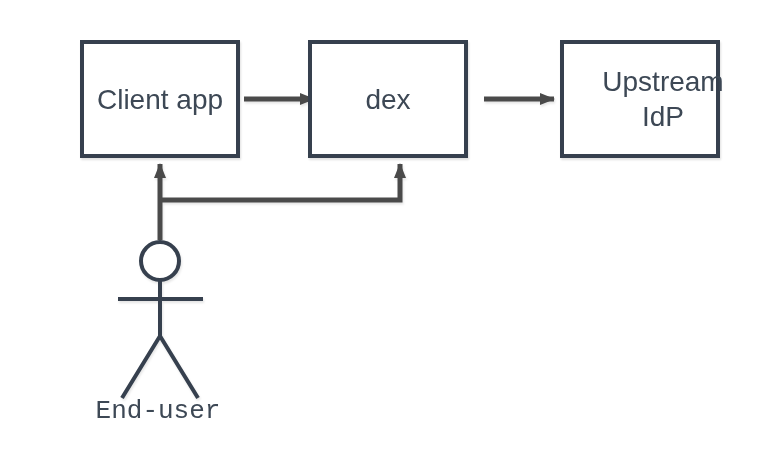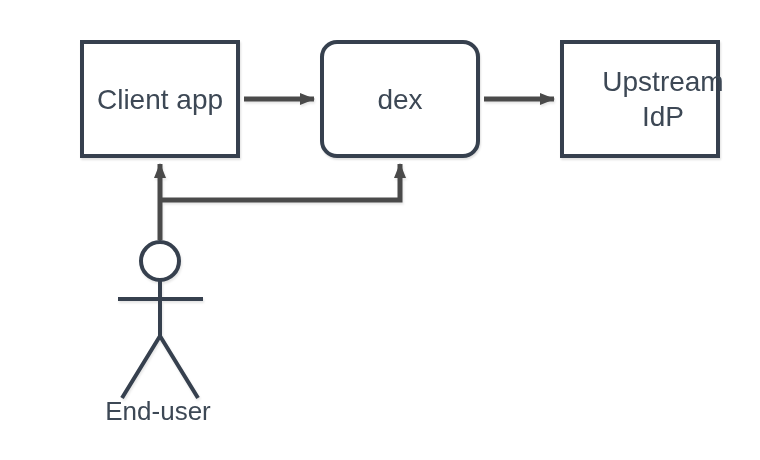--- a/index.html
+++ b/index.html
@@ -31,21 +31,21 @@
     display: flex;
     align-items: center;
     justify-content: center;
     text-align: center;
     color: var(--text);
     font-size: 28px;
     line-height: 35px;
     box-shadow: 1px 2px 2px rgba(0,0,0,0.12);
   }
   .node-client-app  { left: 80px; }
-  .node-dex         { left: 320px; border-radius: 17px; }
+  .node-dex         { left: 308px; }
   .node-upstream    { left: 560px; padding-left: 46px; }
   .node-label { padding: 0 2px; }
   svg.wires {
     position: absolute;
     left: 0; top: 0;
     width: 760px;
     height: 460px;
     filter: drop-shadow(1px 2px 1px rgba(0,0,0,0.10));
   }
   .edge {
@@ -61,20 +61,21 @@
   }
   .figure-head { fill: var(--shape-fill); }
   .actor-label {
     position: absolute;
     left: 158px;
     top: 396px;
     transform: translateX(-50%);
     color: var(--text);
     font-size: 26px;
     white-space: nowrap;
+    font-family: Liberation Mono, monospace;
   }
 </style>
 </head>
 <body>
 
 <div class="canvas">
 
   <svg class="wires" viewBox="0 0 760 460" xmlns="http://www.w3.org/2000/svg">
     <defs>
       <marker id="arrow" markerWidth="18" markerHeight="16" refX="15" refY="7" orient="auto" markerUnits="userSpaceOnUse">

